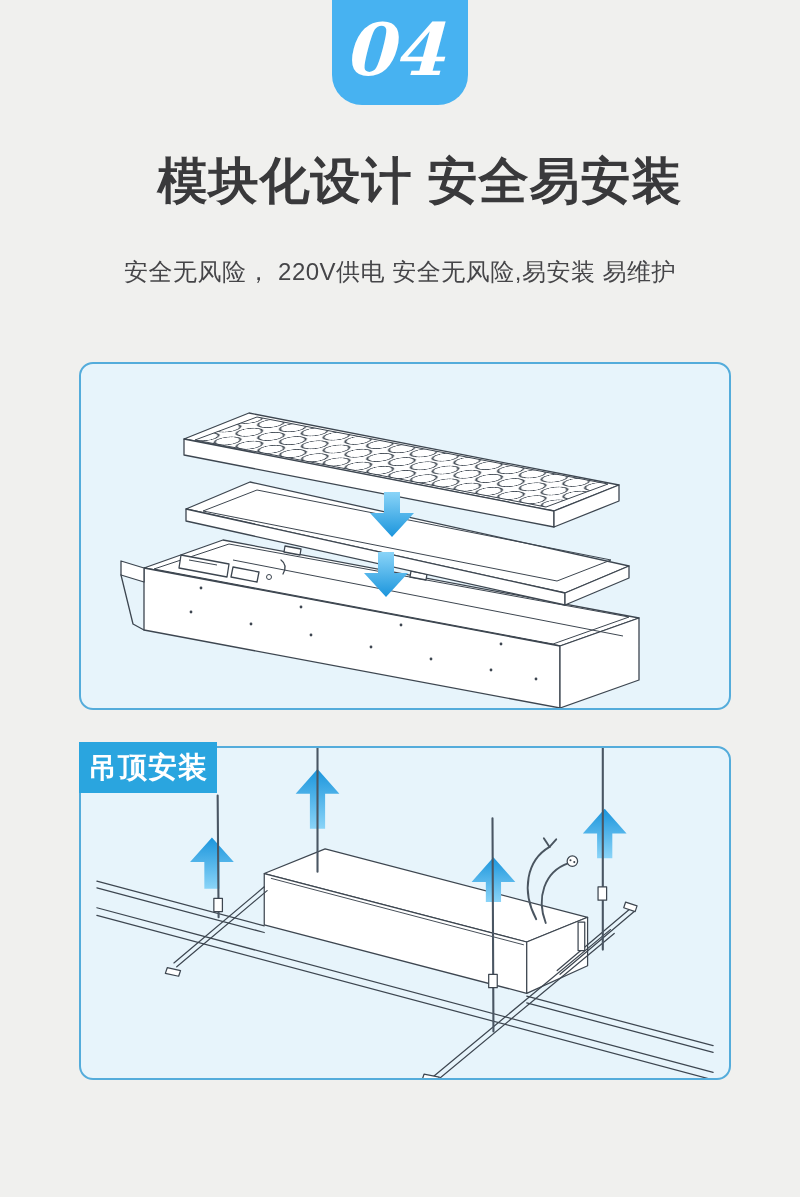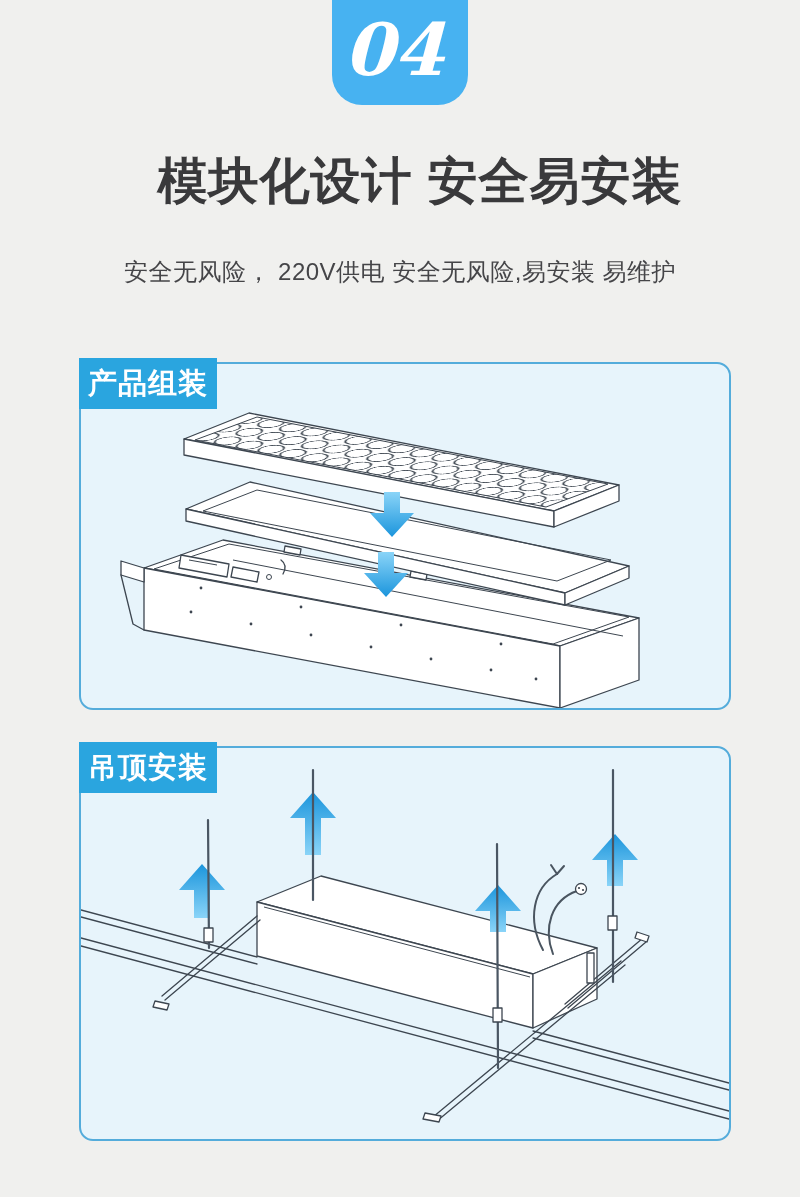--- a/index.html
+++ b/index.html
@@ -27,21 +27,21 @@
     position:absolute;left:0;top:256px;width:800px;
     text-align:center;font-size:24px;color:#454548;
     letter-spacing:0.5px;white-space:nowrap;
   }
   .panel{
     position:absolute;left:79px;width:652px;
     background:#e7f4fb;border:2px solid #54acdb;border-radius:14px;
     box-sizing:border-box;
   }
   .panel1{top:362px;height:348px;}
-  .panel2{top:746px;height:395px;}
+  .panel2{top:746px;height:334px;}
   .tab{
     position:absolute;left:-2px;top:-6px;width:138px;height:51px;
     background:#2aa5df;color:#ffffff;font-size:29px;font-weight:bold;
     display:flex;align-items:center;justify-content:center;
     letter-spacing:1px;z-index:3;
   }
   .diagram{position:absolute;left:0;top:0;width:100%;height:100%;}
   svg{display:block;}
   .ln{fill:#ffffff;stroke:#3d4650;stroke-width:1.3;stroke-linejoin:round;}
   .ln-n{fill:none;stroke:#3d4650;stroke-width:1.3;stroke-linejoin:round;stroke-linecap:round;}
@@ -54,21 +54,20 @@
 <body>
 
 <div class="badge">
   <div class="badge-num">04</div>
 </div>
 
 <div class="title">模块化设计 安全易安装</div>
 <div class="subtitle">安全无风险， 220V供电  安全无风险,易安装 易维护</div>
 
 <div class="panel panel1">
-  <div class="tab">产品组装</div>
   <svg class="diagram" viewBox="0 0 648 344" width="648" height="344">
     <defs>
       <linearGradient id="gradDown" x1="0" y1="0" x2="0" y2="1">
         <stop offset="0" stop-color="#8ad4f8"></stop>
         <stop offset="1" stop-color="#1b95dc"></stop>
       </linearGradient>
       <pattern id="grilleHoles" patternUnits="userSpaceOnUse" width="1" height="1" patternTransform="matrix(21.8 4.2 21.7 -8.7 103 75)">
         <circle cx="0.5" cy="0.5" r="0.42" fill="#ffffff" stroke="#3d4650" stroke-width="0.06"></circle>
       </pattern>
     </defs>

